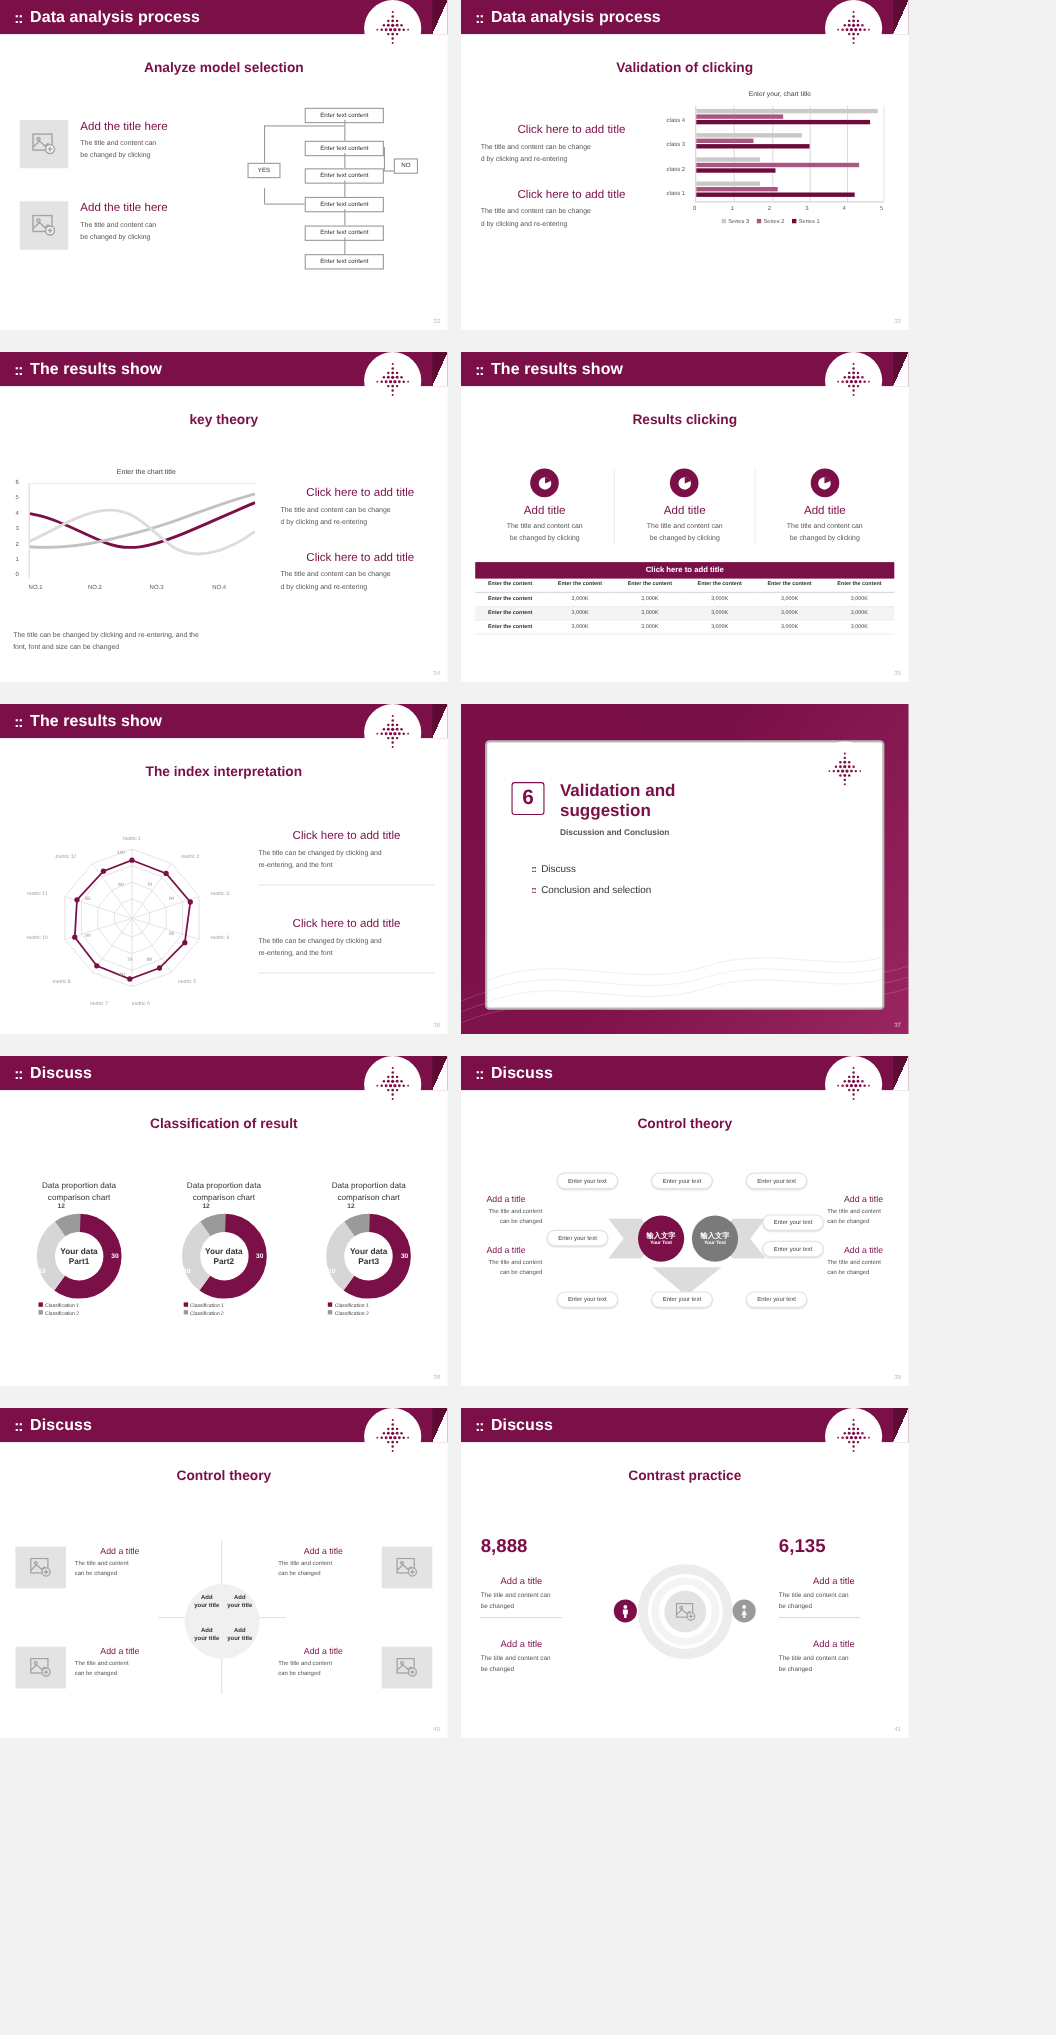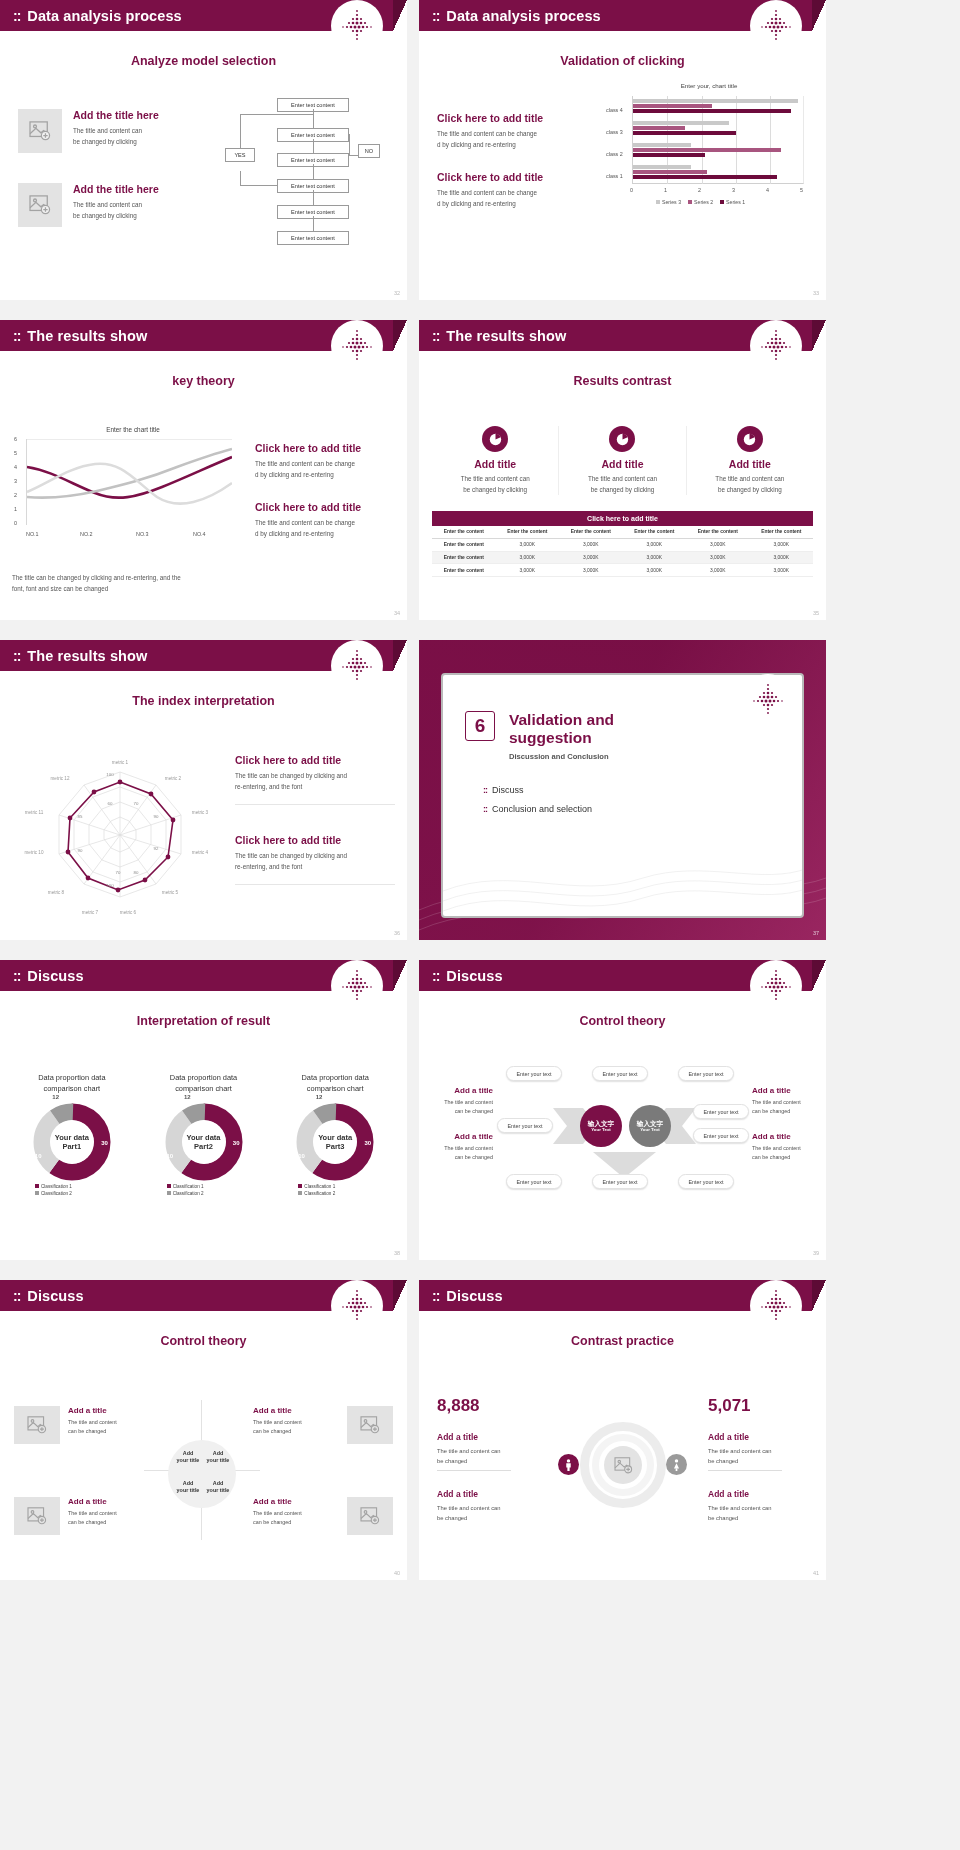--- a/index.html
+++ b/index.html
@@ -53,21 +53,21 @@
   .badge svg { display:block; }
   .pgno {
     position:absolute; right:7px; bottom:4px;
     font-size:5.5px; color:#b9b9b9;
   }
   .body { position:relative; height:269px; }
   .sectitle {
     text-align:center; color:#7b0f47; font-weight:bold;
     font-size:12.5px; margin-top:23px;
   }
-  .h3 { color:#7b0f47; font-weight:bold; font-size:10.5px; }
+  .h3 { color:#7b0f47; font-weight:normal; font-size:10.5px;text-align:center; }
   .ptxt { color:#555; font-size:6.3px; line-height:1.75; }
   .ph {
     background:#e3e3e3; display:flex;
     align-items:center; justify-content:center;
   }
   .ph svg { opacity:.55; }
 
   
   .fbox {
     border:1px solid #9a9a9a; background:#fff;
@@ -466,21 +466,21 @@
             <circle cx="34" cy="21" r="0.8"></circle>
       <circle cx="16" cy="25" r="1.1"></circle>
             <circle cx="20" cy="25" r="1.3"></circle>
             <circle cx="24" cy="25" r="1.1"></circle>
       <circle cx="20" cy="29" r="1.1"></circle>
             <circle cx="20" cy="33" r="0.9"></circle>
     </g>
         </svg>
   </div>
   <div class="body">
-    <div class="sectitle">Results contrast</div>
+    <div class="sectitle">Results clicking</div>
 
     <div style="position:absolute;left:13px;top:52px;right:13px;display:flex;">
       <div style="flex:1;text-align:center;border-right:1px solid #eee;">
         <div class="circ">
           <svg width="13" height="13" viewBox="0 0 16 16">
                 <circle cx="8" cy="8" r="7" fill="#fff"></circle>
                 <path d="M8 8 L8 1 A7 7 0 0 1 14.4 5.2 Z" fill="#7b0f47"></path>
               </svg>
         </div>
         <div class="h3" style="margin-top:6px;">Add title</div>
@@ -778,21 +778,21 @@
             <circle cx="34" cy="21" r="0.8"></circle>
       <circle cx="16" cy="25" r="1.1"></circle>
             <circle cx="20" cy="25" r="1.3"></circle>
             <circle cx="24" cy="25" r="1.1"></circle>
       <circle cx="20" cy="29" r="1.1"></circle>
             <circle cx="20" cy="33" r="0.9"></circle>
     </g>
         </svg>
   </div>
   <div class="body">
-    <div class="sectitle">Interpretation of result</div>
+    <div class="sectitle">Classification of result</div>
 
     <div style="position:absolute;left:6px;right:6px;top:58px;display:flex;">
 
       <div style="flex:1;text-align:center;">
         <div class="ptxt" style="font-size:7.4px;color:#333;line-height:1.5;">
           <div>Data proportion data</div>
           <div>comparison chart</div>
         </div>
         <div class="donut" style="margin-top:9px;">
           <svg width="78" height="78" viewBox="0 0 78 78">
@@ -1149,21 +1149,21 @@
       <div style="margin-top:18px;">
         <div class="h3" style="font-size:8.5px;">Add a title</div>
         <div class="ptxt" style="margin-top:4px;font-size:5.8px;">
           <div>The title and content can</div>
           <div>be changed</div>
         </div>
       </div>
     </div>
 
     <div style="position:absolute;right:18px;top:62px;text-align:left;width:100px;">
-      <div class="bignum">5,071</div>
+      <div class="bignum">6,135</div>
       <div style="margin-top:16px;">
         <div class="h3" style="font-size:8.5px;">Add a title</div>
         <div class="ptxt" style="margin-top:4px;font-size:5.8px;">
           <div>The title and content can</div>
           <div>be changed</div>
         </div>
         <div class="uline"></div>
       </div>
       <div style="margin-top:18px;">
         <div class="h3" style="font-size:8.5px;">Add a title</div>

